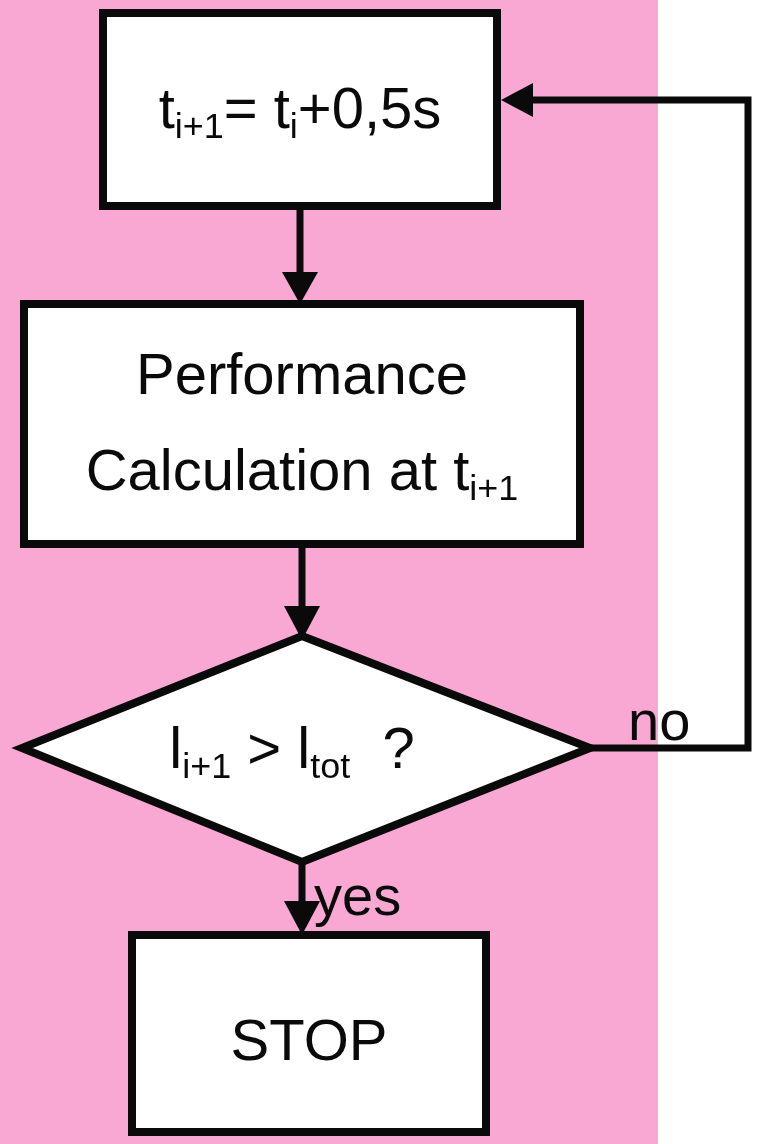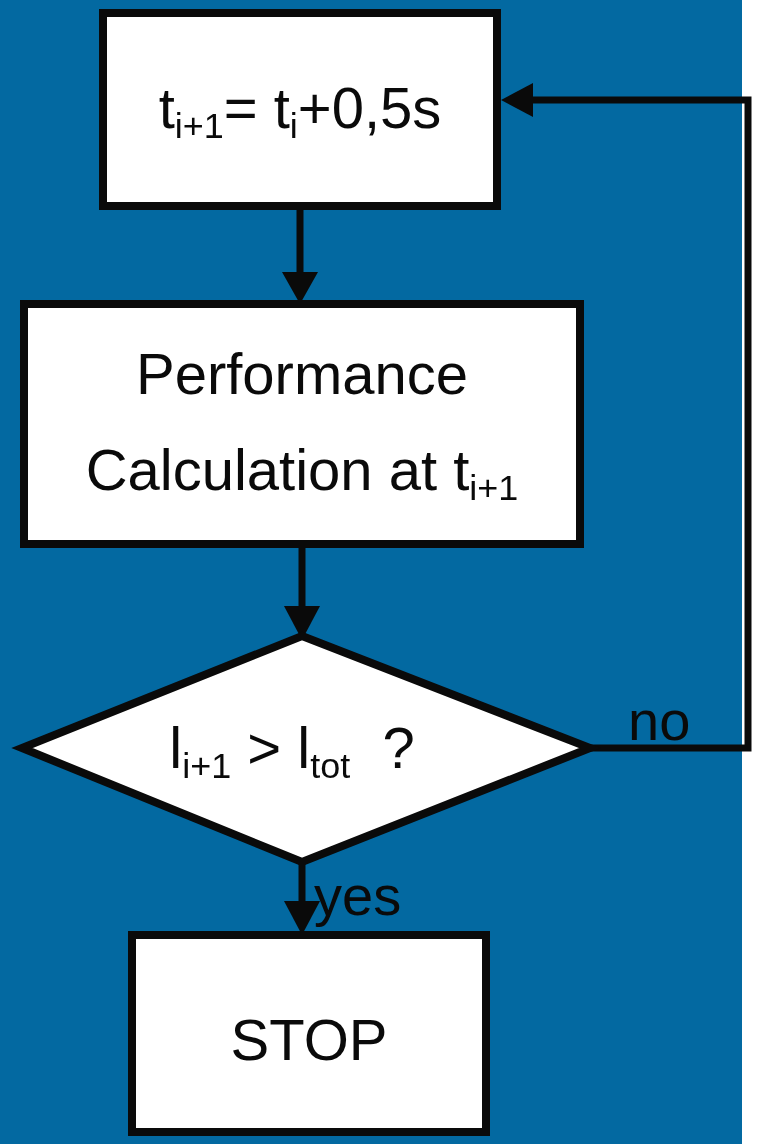--- a/index.html
+++ b/index.html
@@ -8,23 +8,23 @@
     background: #ffffff;
   }
   body {
     width: 758px;
     height: 1144px;
     overflow: hidden;
     font-family: "Liberation Sans", sans-serif;
   }
   #flowchart-root {
     position: relative;
-    width: 742px;
+    width: 658px;
     height: 1144px;
-    background: #0369a1;
+    background: #f9a8d4;
   }
   svg.chart-svg {
     display: block;
     width: 758px;
     height: 1144px;
   }
   .node-shape {
     fill: #ffffff;
     stroke: #0a0a0a;
     stroke-width: 8;

